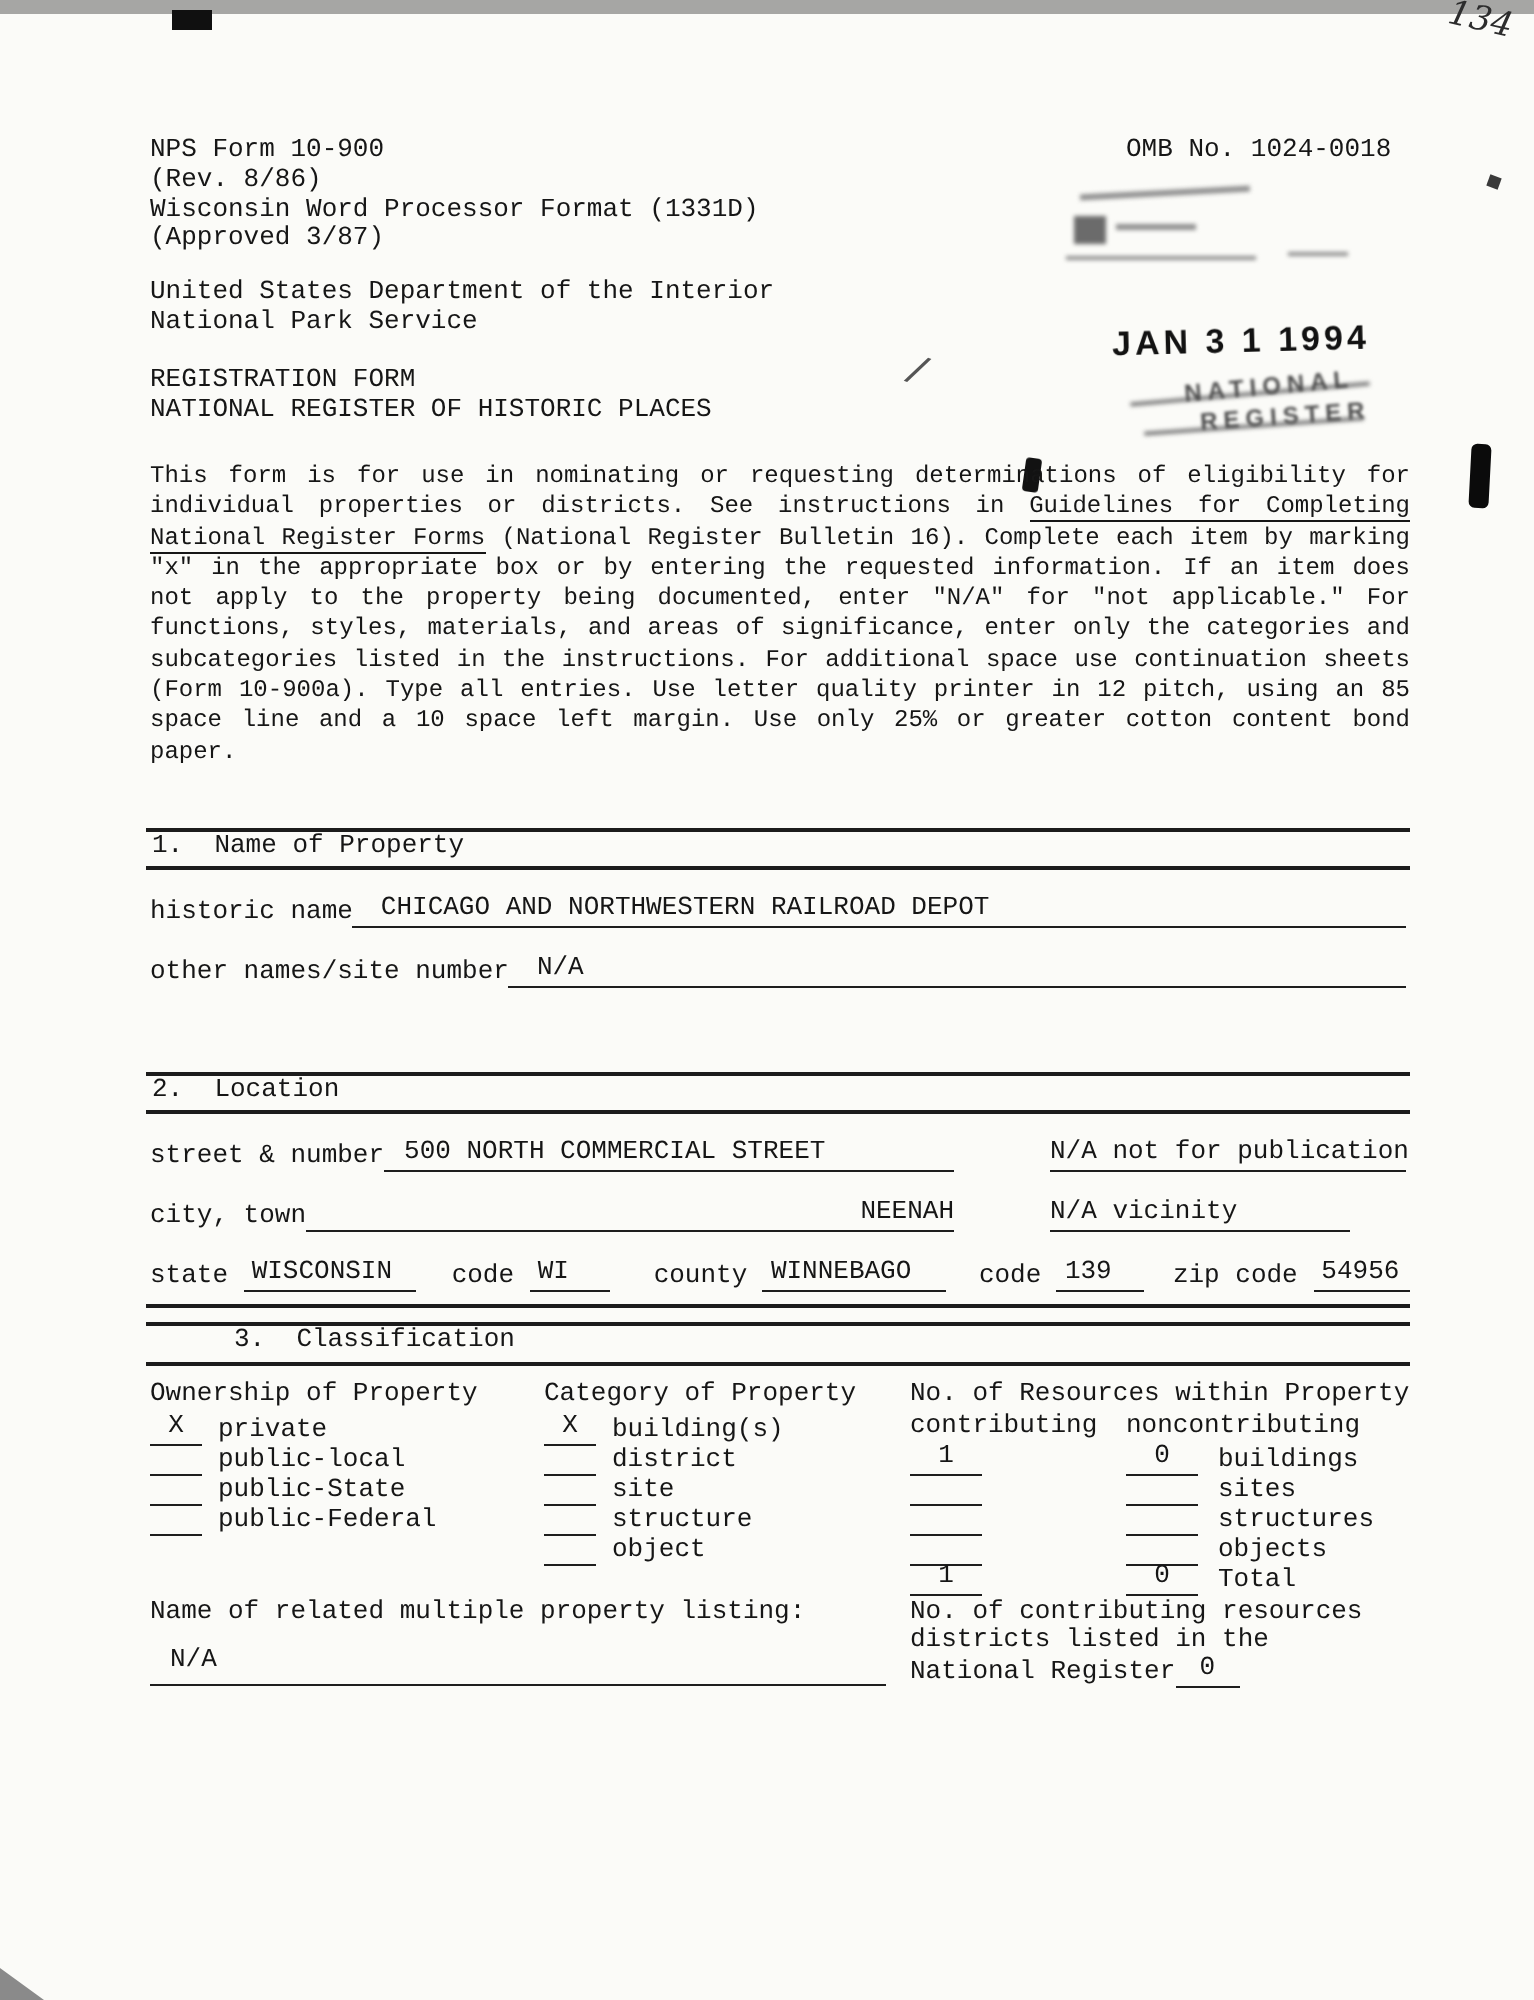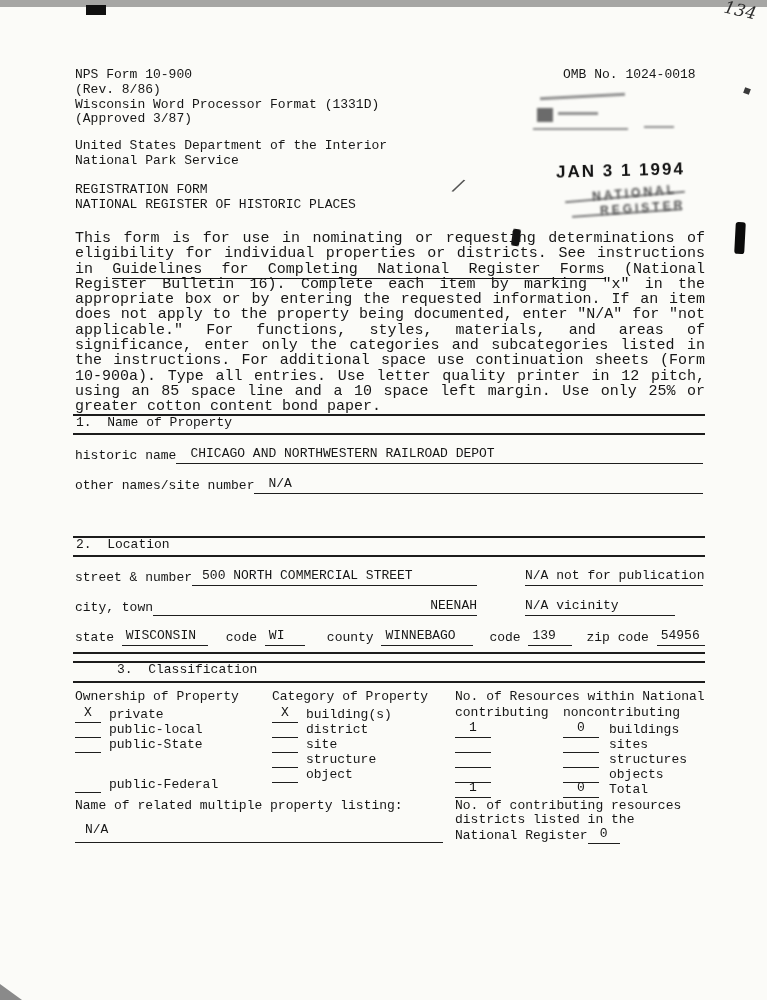--- a/index.html
+++ b/index.html
@@ -5,21 +5,21 @@
   html,body{margin:0;padding:0;background:#d8d8d4;}
   .page{position:relative;width:767px;height:1000px;margin:0 auto;background:#fbfbf8;overflow:hidden;
         font-family:"Liberation Mono",monospace;color:#161616;}
   .abs{position:absolute;}
   .mono{font-family:"Liberation Mono",monospace;font-size:13px;line-height:14.8px;color:#161616;}
   .line{white-space:pre;}
   .rule{position:absolute;left:73px;width:632px;height:2px;background:#1c1c1c;}
   .fld{display:inline-block;border-bottom:1.6px solid #1e1e1e;min-height:16px;}
   .frow{position:absolute;display:flex;align-items:flex-end;}
   .para{position:absolute;left:75px;top:231px;width:630px;text-align:justify;
-        font-size:15px;line-height:15.3px;}
+        font-size:12px;line-height:15.3px;}
   .u{border-bottom:1.5px solid #161616;}
   .smudge{position:absolute;background:#8f8f8f;filter:blur(1px);}
   .stampdate{position:absolute;left:556px;top:161px;font-family:"Liberation Sans",sans-serif;
         font-weight:700;font-size:17px;letter-spacing:2px;color:#121212;transform:rotate(-1.5deg);
         filter:blur(0.3px);white-space:pre;}
   .stamptext{position:absolute;font-family:"Liberation Sans",sans-serif;font-weight:700;
         font-size:12px;letter-spacing:3px;color:#4c4c4c;filter:blur(0.8px);white-space:pre;}
   .corner{position:absolute;left:724px;top:0px;font-family:"DejaVu Serif",serif;font-style:italic;
         font-size:17px;color:#2d2d2d;transform:rotate(13deg);}
   .ctr{text-align:center;}
@@ -114,35 +114,35 @@
     <span class="fld" style="flex:1;padding-left:4px;">54956</span>
   </div>
 
   <div class="rule" style="top:652px;"></div>
   <div class="rule" style="top:661px;"></div>
   <div class="abs mono line" style="left:76px;top:663px;margin-left:41px;">3.  Classification</div>
   <div class="rule" style="top:681px;"></div>
 
   <div class="abs mono line" style="left:75px;top:690px;">Ownership of Property</div>
   <div class="abs mono line" style="left:272px;top:690px;">Category of Property</div>
-  <div class="abs mono line" style="left:455px;top:690px;">No. of Resources within National</div>
+  <div class="abs mono line" style="left:455px;top:690px;">No. of Resources within Property</div>
 
   <div class="frow mono" style="left:75px;top:706px;">
     <span class="fld ctr" style="width:26px;">X</span>
     <span class="line" style="margin-left:8px;">private</span>
   </div>
   <div class="frow mono" style="left:75px;top:721px;">
     <span class="fld ctr" style="width:26px;"></span>
     <span class="line" style="margin-left:8px;">public-local</span>
   </div>
   <div class="frow mono" style="left:75px;top:736px;">
     <span class="fld ctr" style="width:26px;"></span>
     <span class="line" style="margin-left:8px;">public-State</span>
   </div>
-  <div class="frow mono" style="left:75px;top:751px;margin-top:25px;">
+  <div class="frow mono" style="left:75px;top:751px;">
     <span class="fld ctr" style="width:26px;"></span>
     <span class="line" style="margin-left:8px;">public-Federal</span>
   </div>
 
   <div class="frow mono" style="left:272px;top:706px;">
     <span class="fld ctr" style="width:26px;">X</span>
     <span class="line" style="margin-left:8px;">building(s)</span>
   </div>
   <div class="frow mono" style="left:272px;top:721px;">
     <span class="fld ctr" style="width:26px;"></span>

